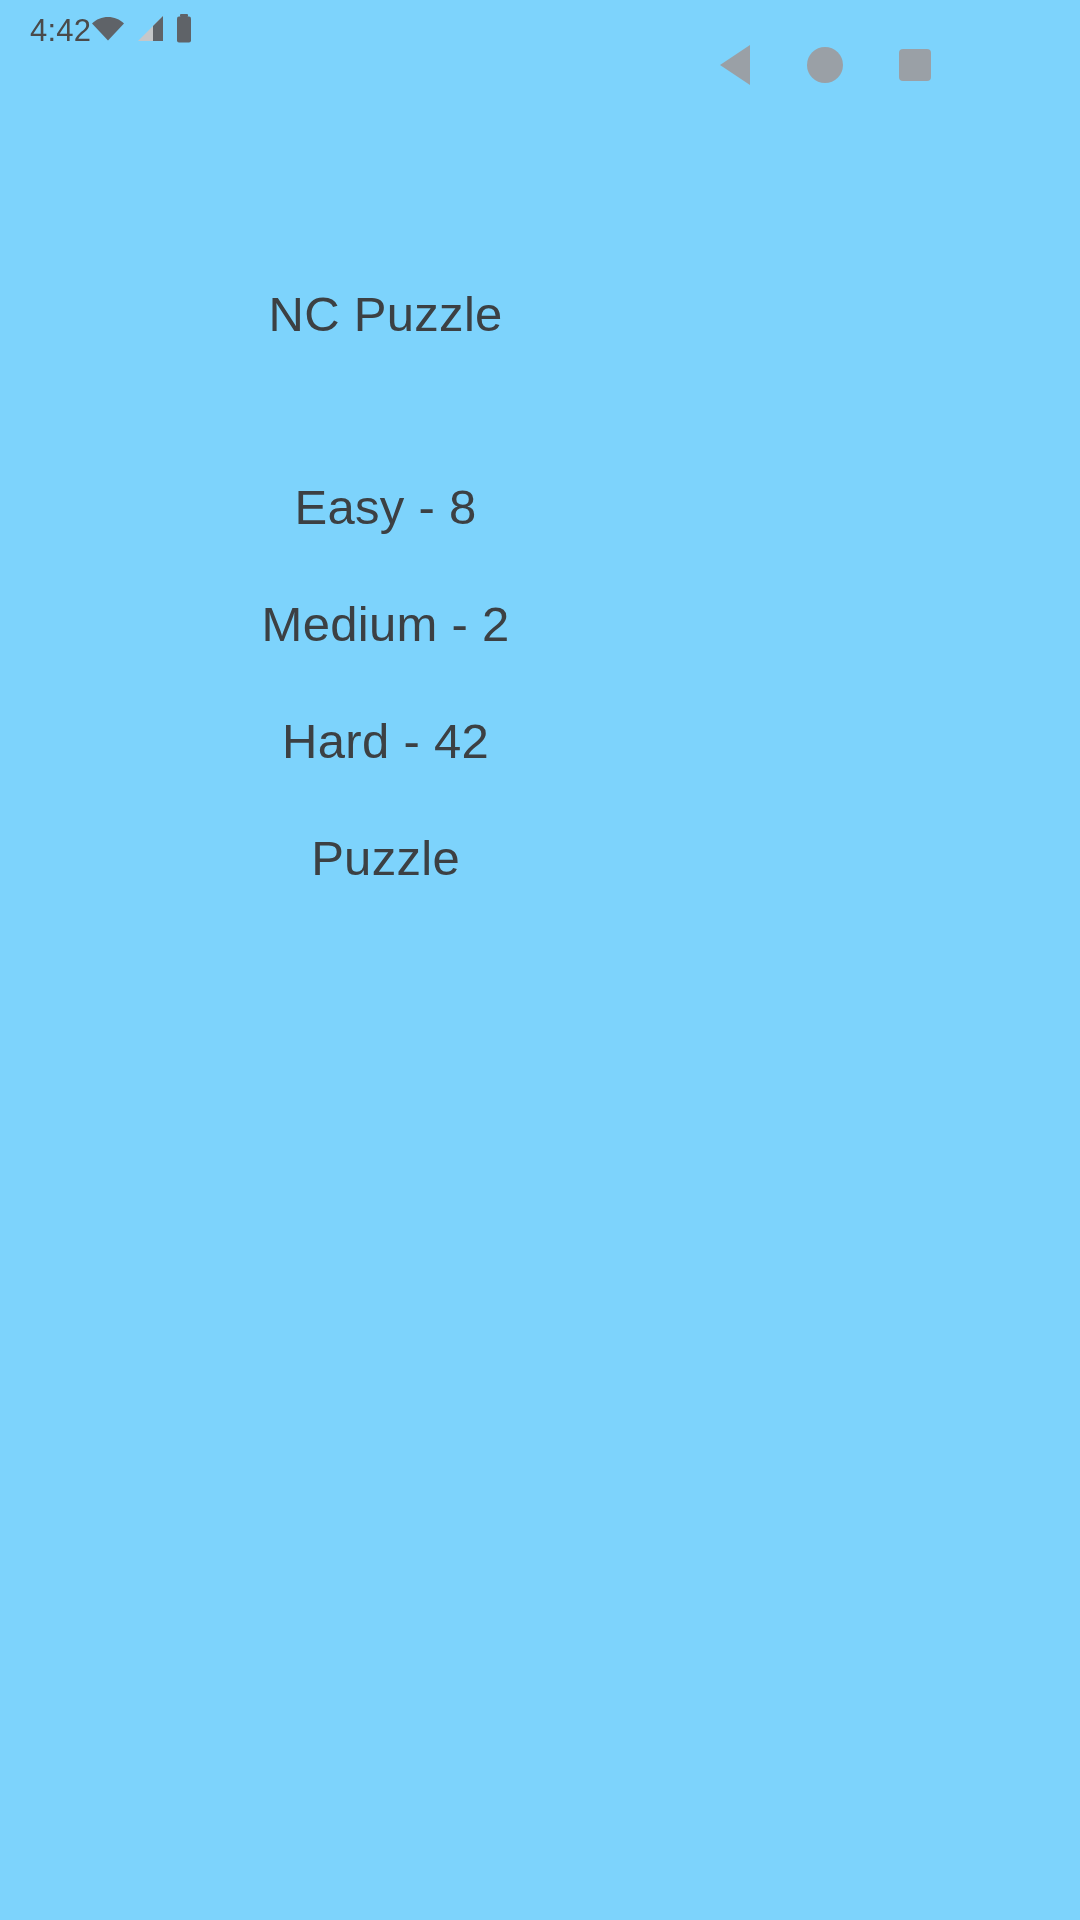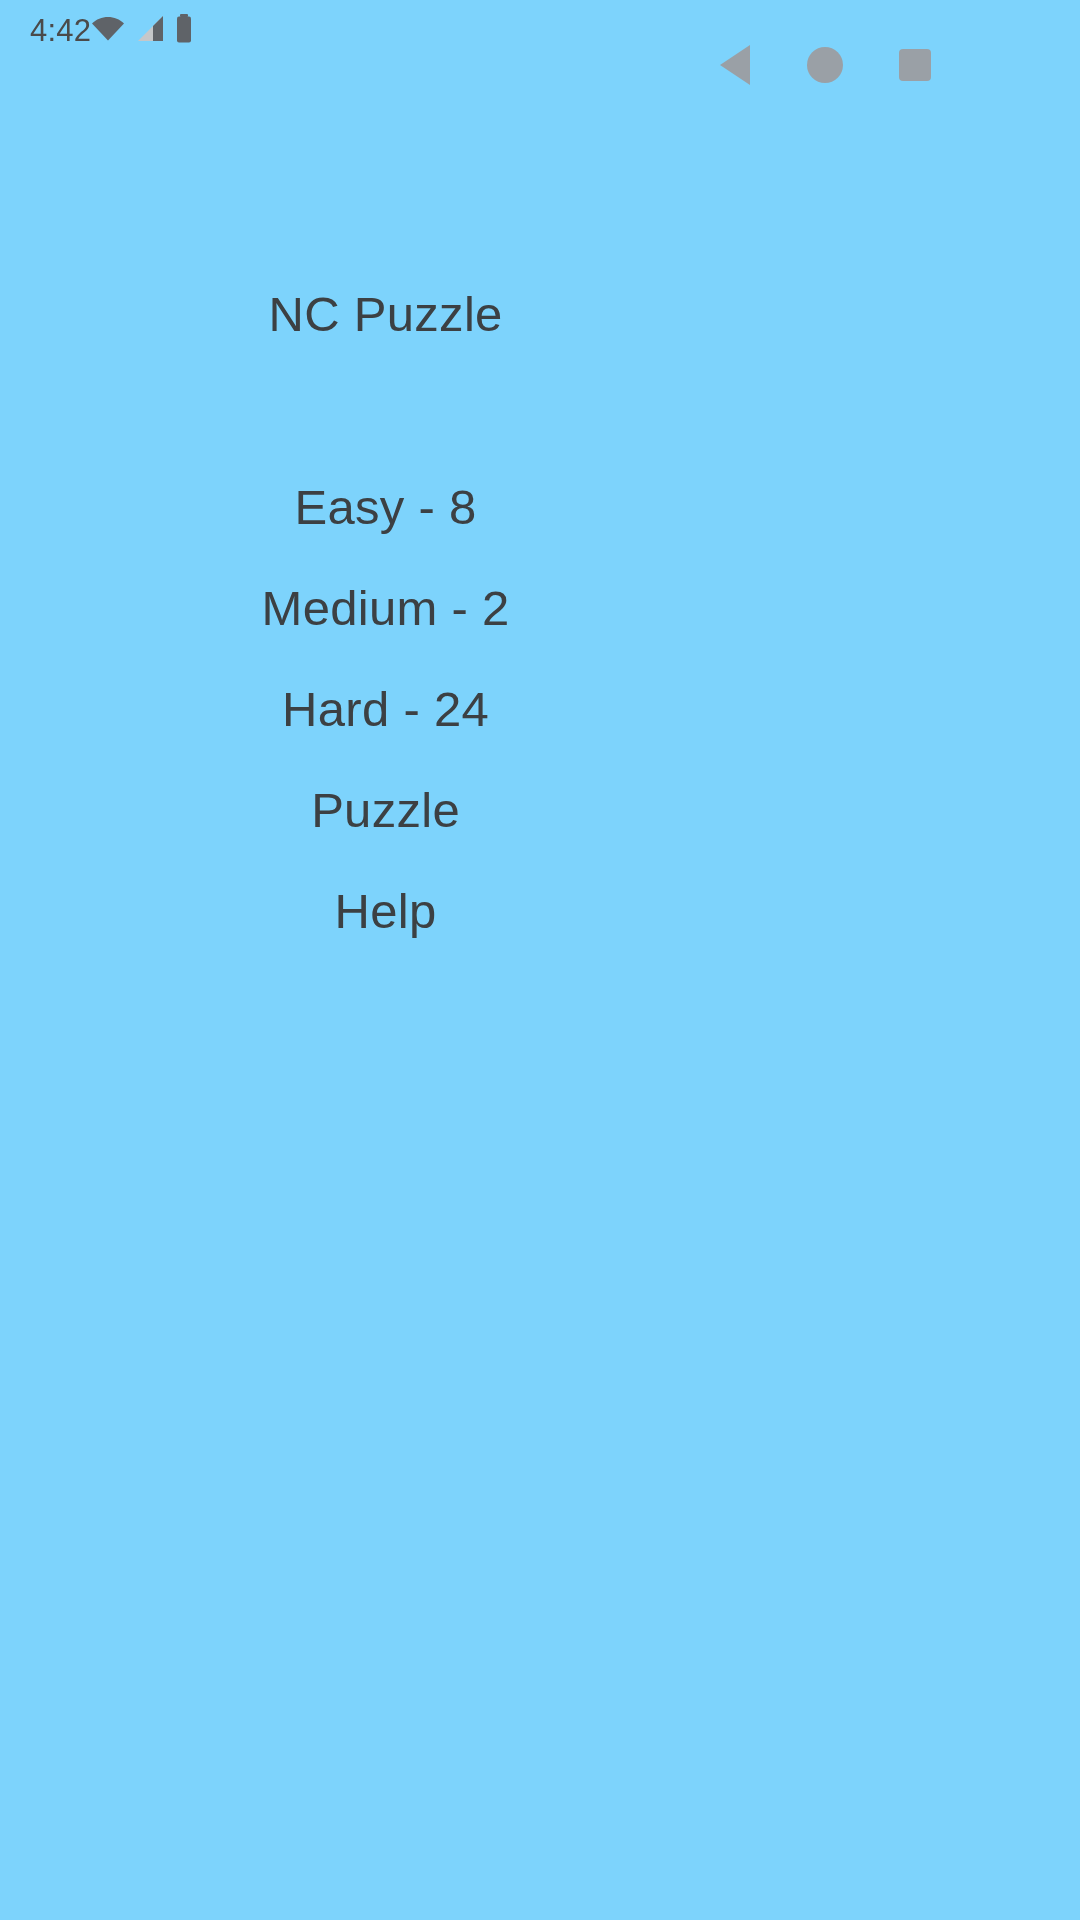--- a/index.html
+++ b/index.html
@@ -73,21 +73,21 @@
     color: #3c4043;
     letter-spacing: 0.3px;
     line-height: 1;
   }
 
   .menu-list {
     margin-top: 118px;
     display: flex;
     flex-direction: column;
     align-items: center;
-    gap: 0;
+    gap: 16px;
     justify-content: center;
   }
 
   .menu-item {
     font-size: 49px;
     font-weight: 400;
     color: #3c4043;
     letter-spacing: 0.3px;
     line-height: 1;
     padding: 26px 40px;
@@ -167,23 +167,22 @@
     </div>
   </div>
 
   <div class="content">
     <div class="menu">
       <div class="app-title">NC Puzzle</div>
 
       <div class="menu-list">
         <div class="menu-item">Easy - 8</div>
         <div class="menu-item">Medium - 2</div>
-        <div class="menu-item">Hard - 24</div>
+        <div class="menu-item">Hard - 42</div>
         <div class="menu-item">Puzzle</div>
-        <div class="menu-item">Help</div>
       </div>
     </div>
   </div>
 
   <div class="nav-bar">
     <div class="nav-btn">
       <span class="nav-back"></span>
     </div>
     <div class="nav-btn">
       <span class="nav-home"></span>

